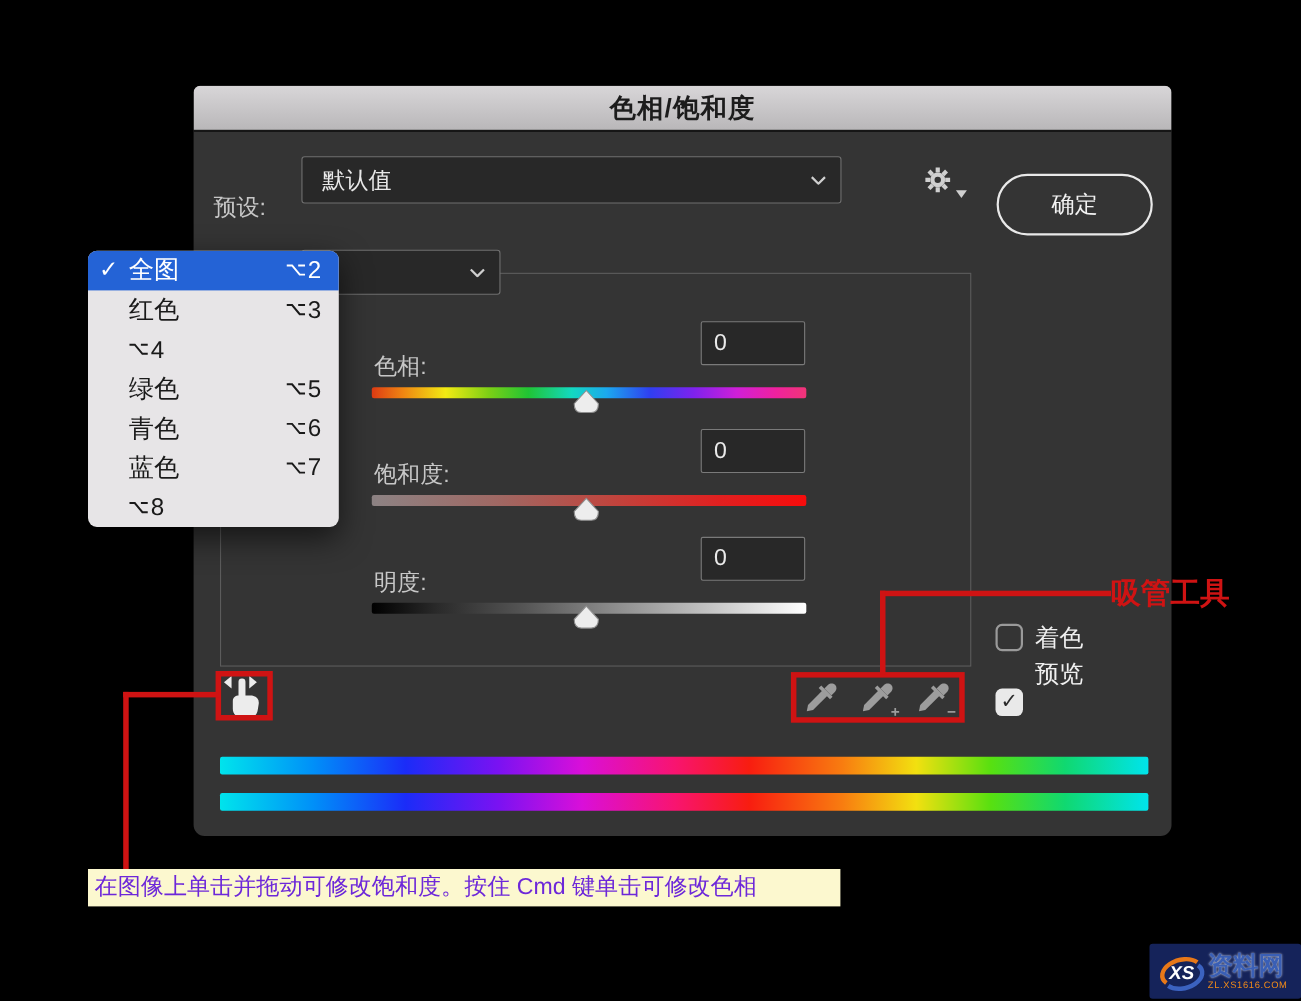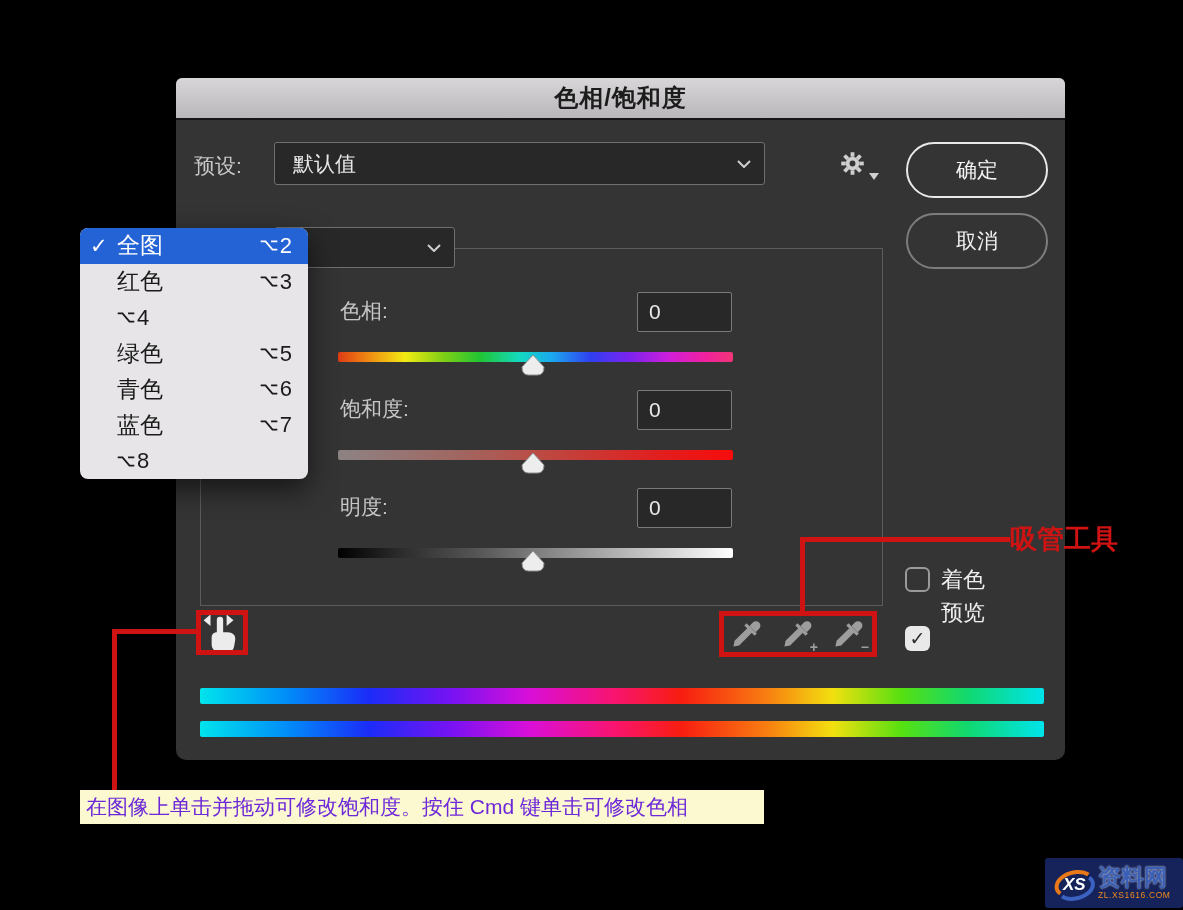--- a/index.html
+++ b/index.html
@@ -8,36 +8,36 @@
 
   
   .dialog{position:absolute;left:176px;top:78px;width:889px;height:682px;
           background:#343434;border-radius:6px 6px 10px 10px;}
   .titlebar{position:absolute;left:0;top:0;width:100%;height:42px;
             background:linear-gradient(#d8d6d8,#b9b7b9);
             border-radius:6px 6px 0 0;border-bottom:2px solid #161616;box-sizing:border-box;
             display:flex;align-items:center;justify-content:center;}
   .titlebar span{font-size:24px;font-weight:700;color:#1c1c1c;letter-spacing:1px;}
 
-  .lbl{position:absolute;color:#c7c7c7;font-size:21px;}
+  .lbl{position:absolute;color:#c7c7c7;font-size:21px;margin-top:22px;}
   .select{position:absolute;background:#282828;border:1px solid #6f6f6f;border-radius:3px;
           box-sizing:border-box;display:flex;align-items:center;color:#e8e8e8;font-size:21px;}
   .select .chev{position:absolute;right:13px;top:50%;margin-top:-4px;}
   .preset-select{left:98px;top:64px;width:491px;height:43px;padding-left:18px;}
   .channel-select{left:98px;top:149px;width:181px;height:41px;}
 
   .gear{position:absolute;left:663px;top:72px;width:40px;height:32px;cursor:pointer;}
   .gear-caret{position:absolute;right:0;bottom:2px;width:0;height:0;
               border-left:5px solid transparent;border-right:5px solid transparent;
               border-top:7px solid #cfcfcf;}
 
   .btn{position:absolute;left:730px;width:142px;height:56px;border-radius:28px;
        background:transparent;color:#f2f2f2;font-size:21px;
        display:flex;align-items:center;justify-content:center;box-sizing:border-box;}
-  .btn-ok{top:64px;border:2px solid #e9e9e9;text-align:center;}
+  .btn-ok{top:80px;border:2px solid #e9e9e9;text-align:center;}
   .btn-cancel{top:135px;border:2px solid #7d7d7d;}
 
   .panel{position:absolute;left:24px;top:170px;width:683px;height:358px;
          border:1px solid #5c5c5c;box-sizing:border-box;}
 
   .valbox{position:absolute;left:461px;width:95px;height:40px;background:#282828;
           border:1px solid #7a7a7a;border-radius:2px;box-sizing:border-box;
           color:#eaeaea;font-size:21px;line-height:37px;padding-left:11px;}
   .track{position:absolute;left:162px;width:395px;height:10px;border-radius:2px;}
   .track-hue{background:linear-gradient(90deg,#dd3b14 0%,#ef8312 7%,#f2ea13 17%,#7ccf15 27%,
@@ -124,21 +124,20 @@
           <line x1="4.9" y1="19.1" x2="7.8" y2="16.2"></line>
             <line x1="16.2" y1="7.8" x2="19.1" y2="4.9"></line>
         </g>
         <circle cx="12" cy="12" r="6" fill="#cfcfcf"></circle>
         <circle cx="12" cy="12" r="2.6" fill="#343434"></circle>
       </svg>
       <span class="gear-caret"></span>
     </div>
 
     <button class="btn btn-ok">确定</button>
-    <button class="btn btn-cancel">取消</button>
 
     <div class="panel"></div>
 
     <div class="select channel-select">
       <svg class="chev" viewBox="0 0 14 8" width="14" height="8">
           <path d="M1 1l6 6 6-6" fill="none" stroke="#cfcfcf" stroke-width="2"></path>
         </svg>
     </div>
 
     <span class="lbl" style="left:164px;top:219px;">色相:</span>

